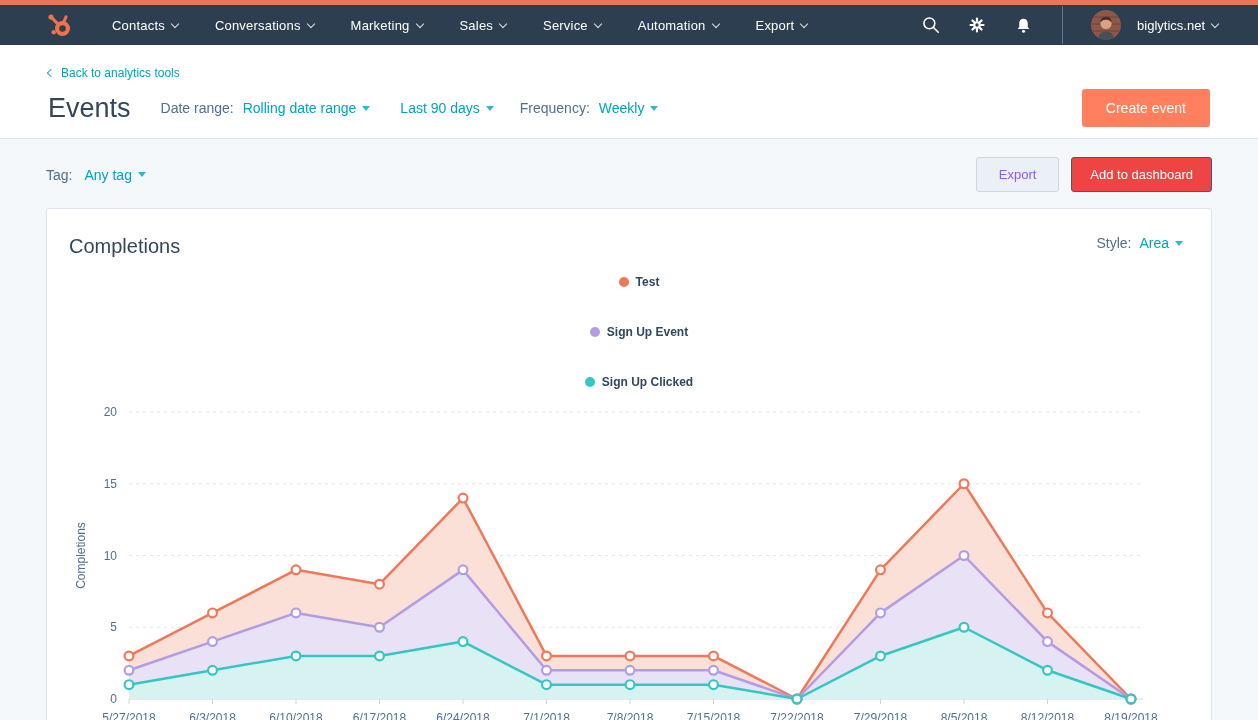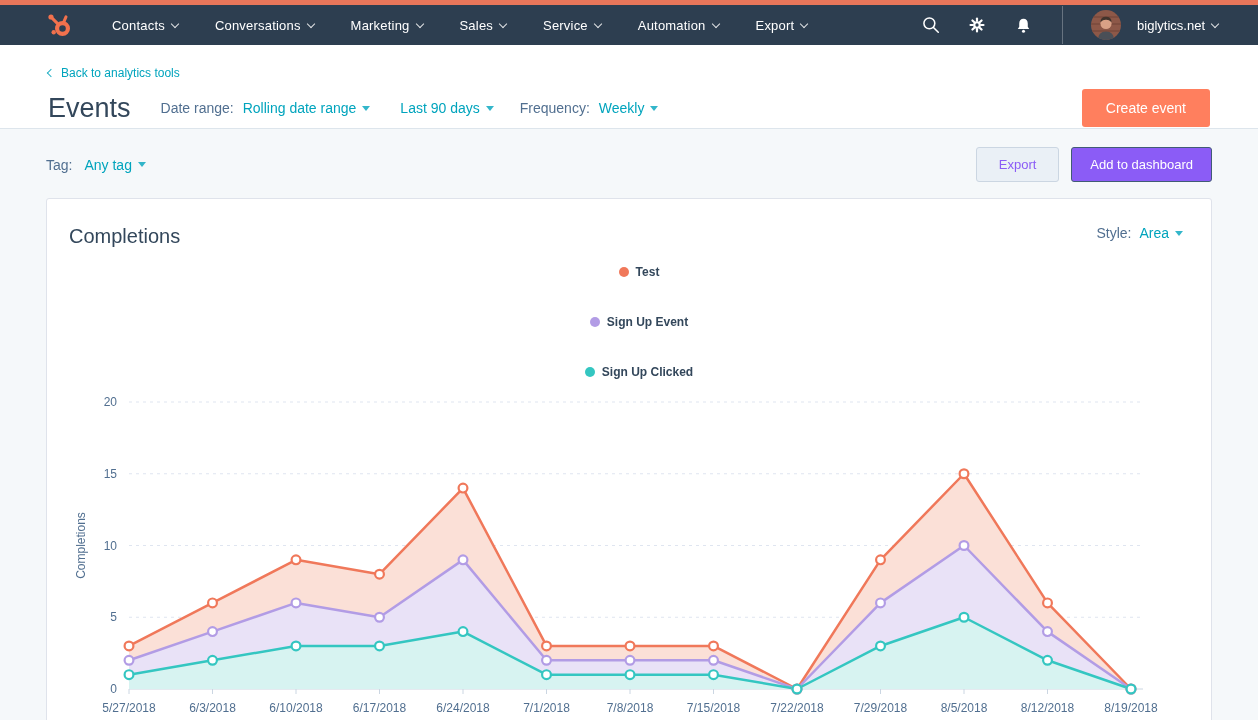--- a/index.html
+++ b/index.html
@@ -32,21 +32,21 @@
   .nav-right { margin-left:auto; display:flex; align-items:center; gap:24px; }
   .icon-btn { width:22px; height:22px; display:flex; align-items:center; justify-content:center; cursor:pointer; }
   .nav-divider { width:1px; height:38px; background:rgba(255,255,255,.28); margin:0 4px; }
   .avatar { width:30px; height:30px; border-radius:50%; overflow:hidden; flex:none; cursor:pointer; }
   .account {
     color:#fff; font-size:13px; font-weight:500; display:flex; align-items:center;
     cursor:pointer; margin-left:-8px;justify-content:flex-end;
   }
   
   .page-header {
-    background:#fff; padding:17px 48px 0; height:84px;
+    background:#fff; padding:17px 48px 0; height:94px;
     border-bottom:1px solid #dde5ec;
   }
   .back-link {
     color:#00a4bd; font-size:12px; font-weight:500; display:inline-flex;
     align-items:center; cursor:pointer; text-decoration:none;
   }
   .header-row { display:flex; align-items:center; margin-top:9px; }
   .page-title { font-size:27px; font-weight:400; color:#33475b; margin-right:30px; }
   .hdr-label { font-size:14px; color:#516f90; margin-right:9px; }
   .dd {
@@ -66,21 +66,21 @@
   }
   
   .tag-row { display:flex; align-items:center; padding:18px 46px 16px; }
   .tag-label { font-size:14px; color:#516f90; margin-right:12px; }
   .tag-actions { margin-left:auto; display:flex; gap:12px; }
   .btn-secondary {
     background:#eaf0f6; color:#8b5cf6; border:1px solid #cbd6e2; border-radius:3px;
     font-size:13px; font-family:inherit; padding:9px 22px; cursor:pointer;
   }
   .btn-dark {
-    background:#8b5cf6; color:#fff; border:1px solid #425b76; border-radius:3px;
+    background:#ef4444; color:#fff; border:1px solid #425b76; border-radius:3px;
     font-size:13px; font-family:inherit; padding:9px 18px; cursor:pointer;
   }
   
   .card {
     margin:0 46px; background:#fff; border:1px solid #dfe3eb; border-radius:3px;
     padding:26px 22px 20px; min-height:474px;text-align:center;
   }
   .card-head { display:flex; align-items:flex-start; }
   .card-title { font-size:20px; font-weight:500; color:#33475b; }
   .style-dd { margin-left:auto; display:flex; align-items:center; margin-right:6px; }

